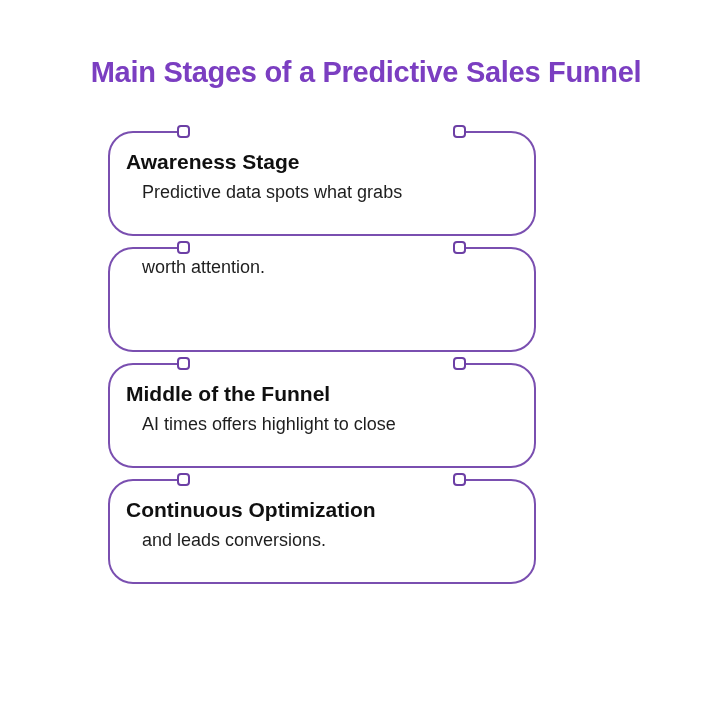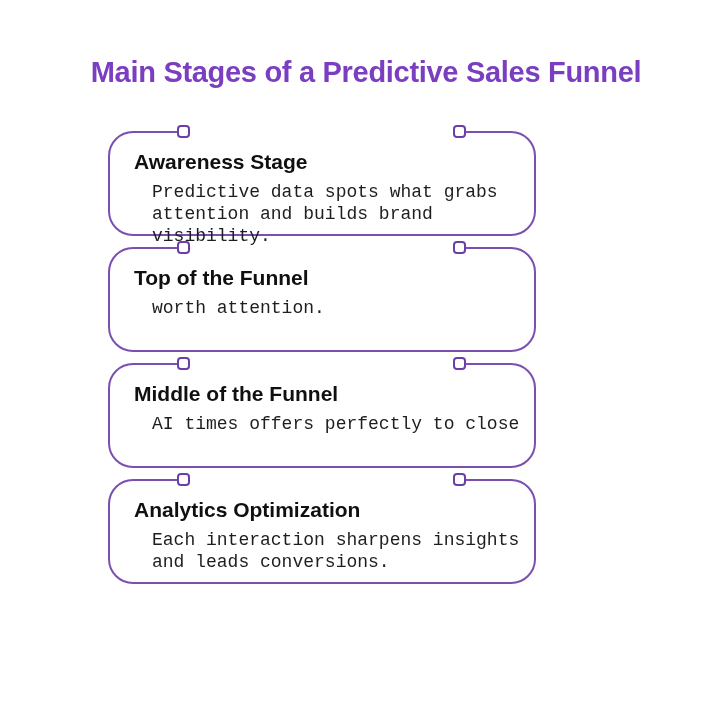--- a/index.html
+++ b/index.html
@@ -69,76 +69,72 @@
     box-sizing:border-box;
     border:2.5px solid var(--marker_border);
     border-radius:4px;
     background:var(--background);
     z-index:2;
   }
   .marker.left{left:67px}
   .marker.right{left:343px}
   .heading{
     position:relative;
-    margin:16px 0 0 24px;
+    margin:16px 0 0 16px;
     font-size:21px;
     line-height:25px;
     font-weight:bold;
     color:var(--heading_text);
     z-index:2;
   }
   .desc{
     position:relative;
-    margin:7px 0 0 42px;
+    margin:7px 0 0 32px;
     font-size:18px;
     line-height:22px;
     color:var(--body_text);
     z-index:2;
-    font-family:Liberation Mono, monospace;
   }
 </style>
 </head>
 <body>
 
 <div class="page">
 
   <h1 class="title">Main Stages of a Predictive Sales Funnel</h1>
 
   <div class="card">
     <span class="marker left"></span>
     <span class="marker right"></span>
     <div class="heading">Awareness Stage</div>
     <div class="desc">
       <div>Predictive data spots what grabs</div>
-      <div>attention and builds brand visibility.</div>
     </div>
   </div>
 
   <div class="card">
     <span class="marker left"></span>
     <span class="marker right"></span>
-    <div class="heading">Top of the Funnel</div>
     <div class="desc">
       <div>worth attention.</div>
     </div>
   </div>
 
 
   <div class="card">
     <span class="marker left"></span>
     <span class="marker right"></span>
     <div class="heading">Middle of the Funnel</div>
     <div class="desc">
-      <div>AI times offers perfectly to close</div>
+      <div>AI times offers highlight to close</div>
     </div>
   </div>
 
   <div class="card">
     <span class="marker left"></span>
     <span class="marker right"></span>
-    <div class="heading">Analytics Optimization</div>
+    <div class="heading">Continuous Optimization</div>
     <div class="desc">
-      <div>Each interaction sharpens insights</div>
       <div>and leads conversions.</div>
     </div>
   </div>
 
 </div>
 
 </body></html>

